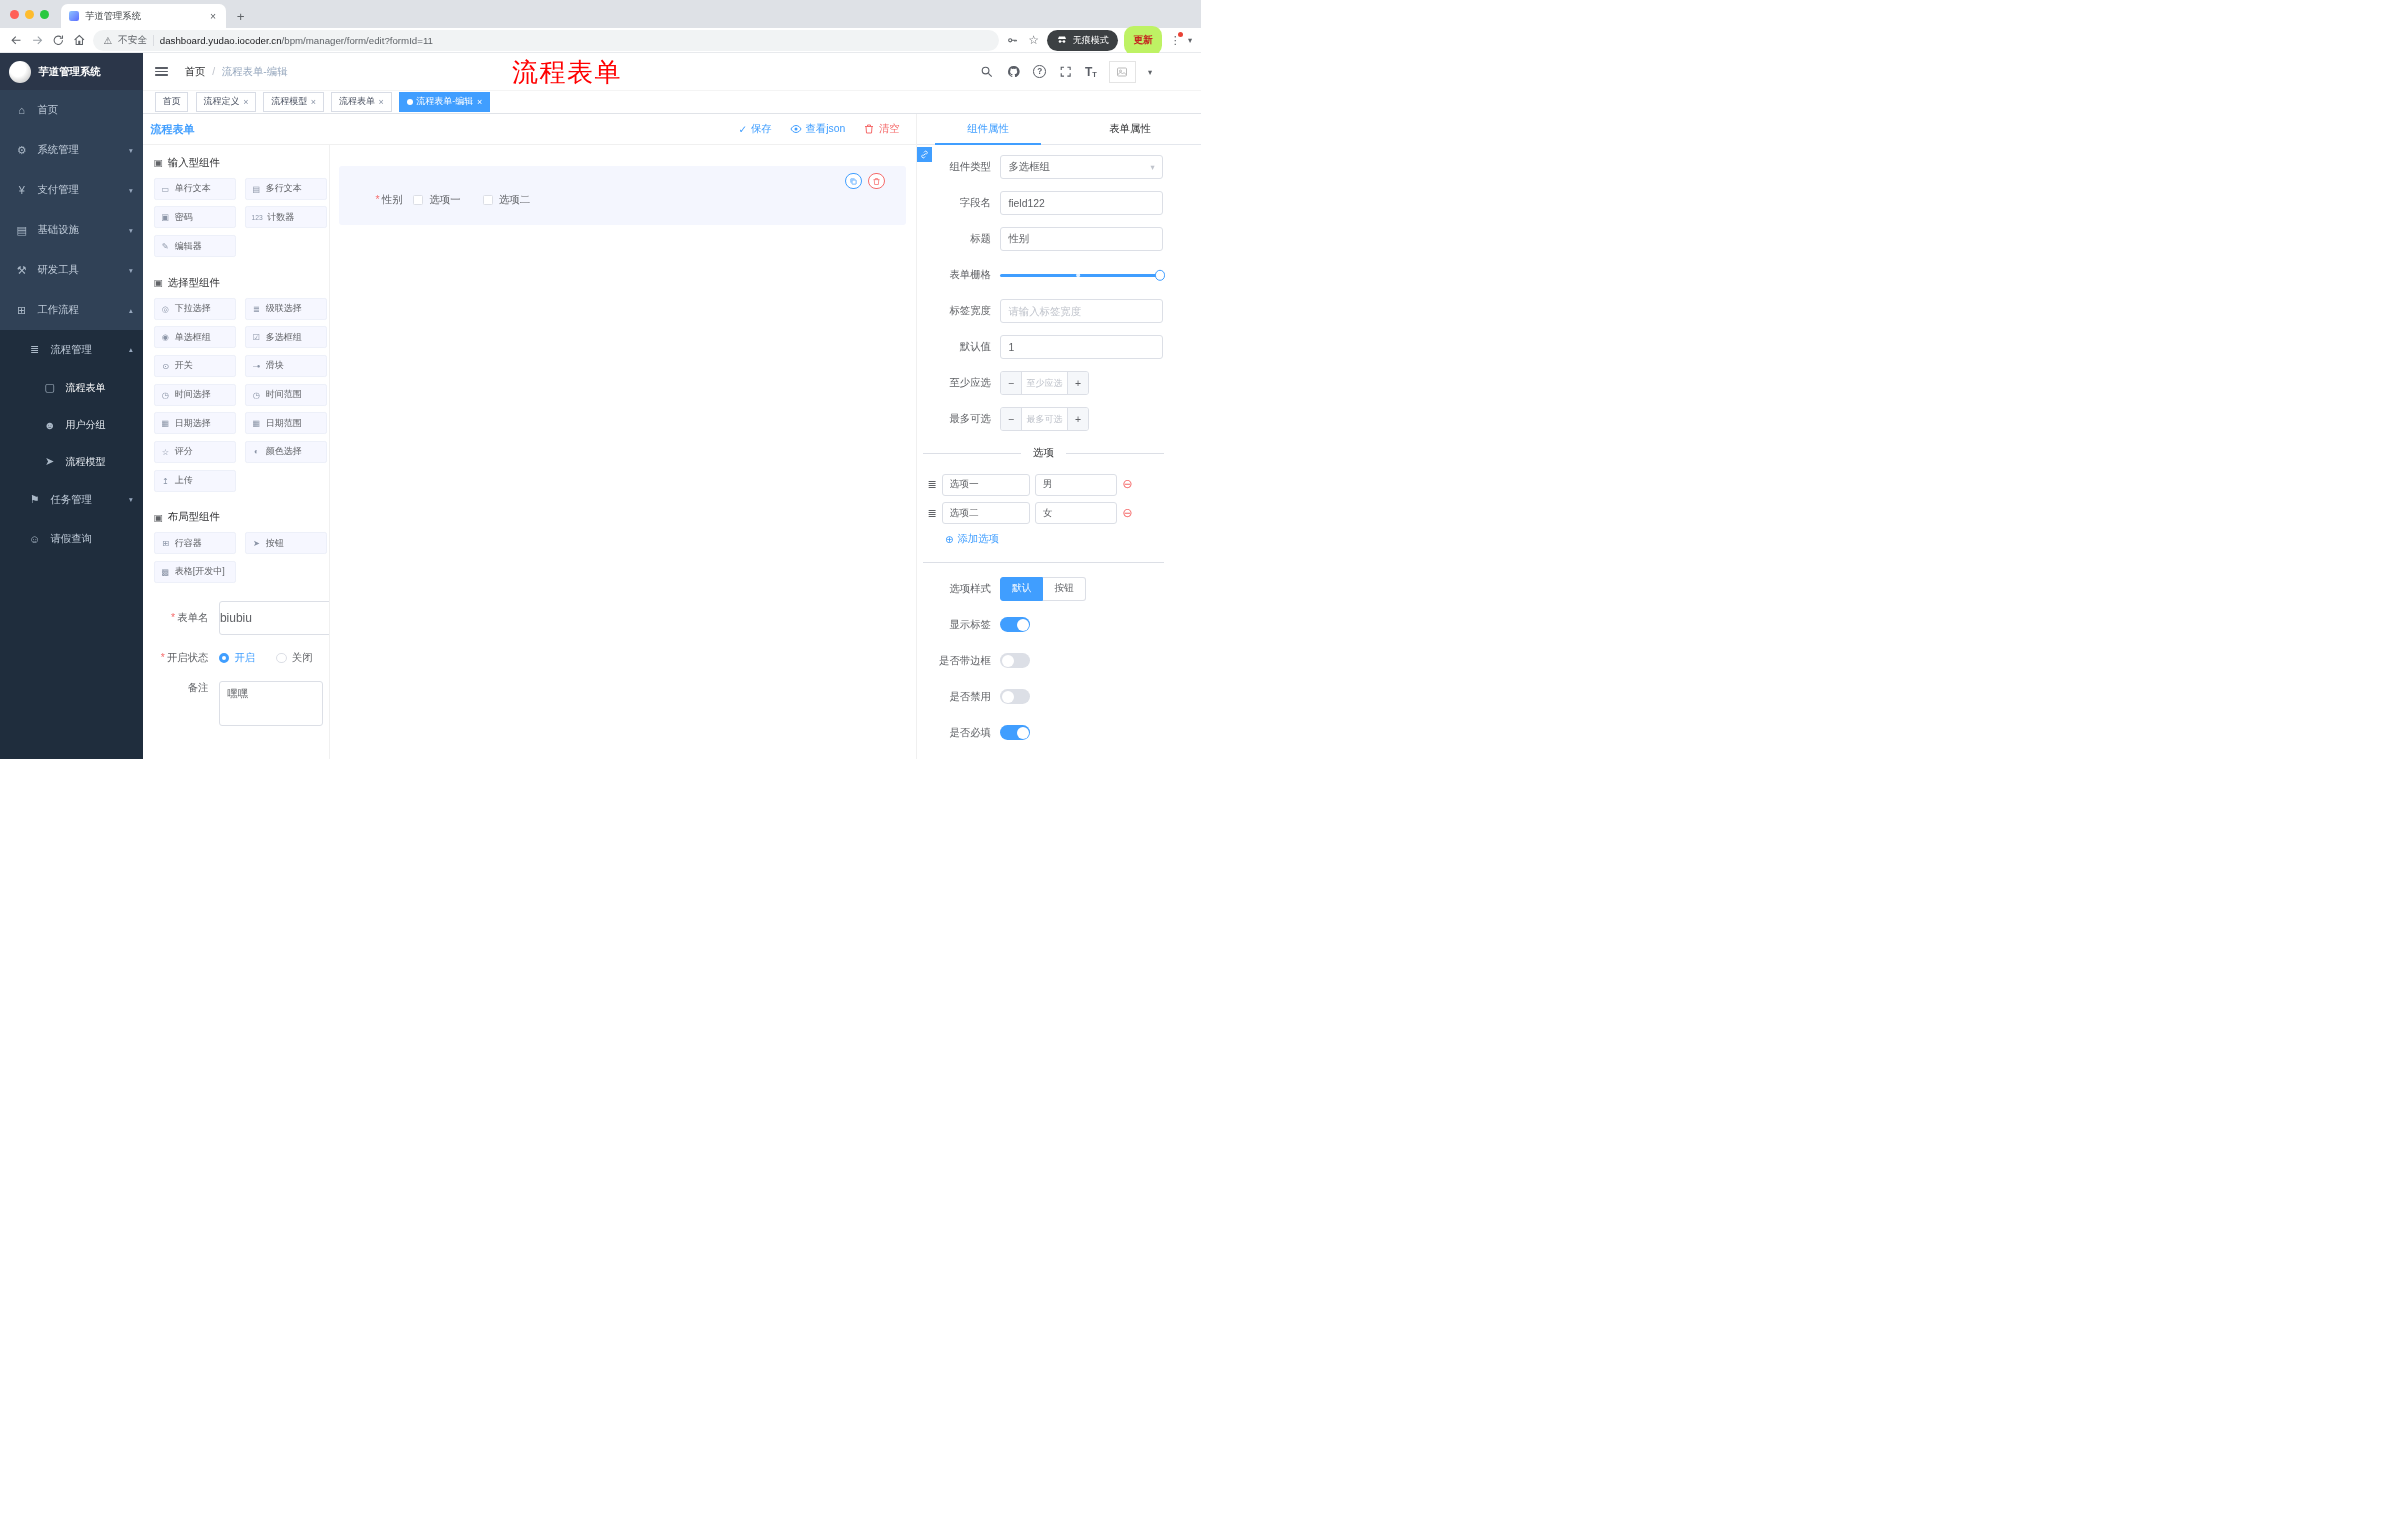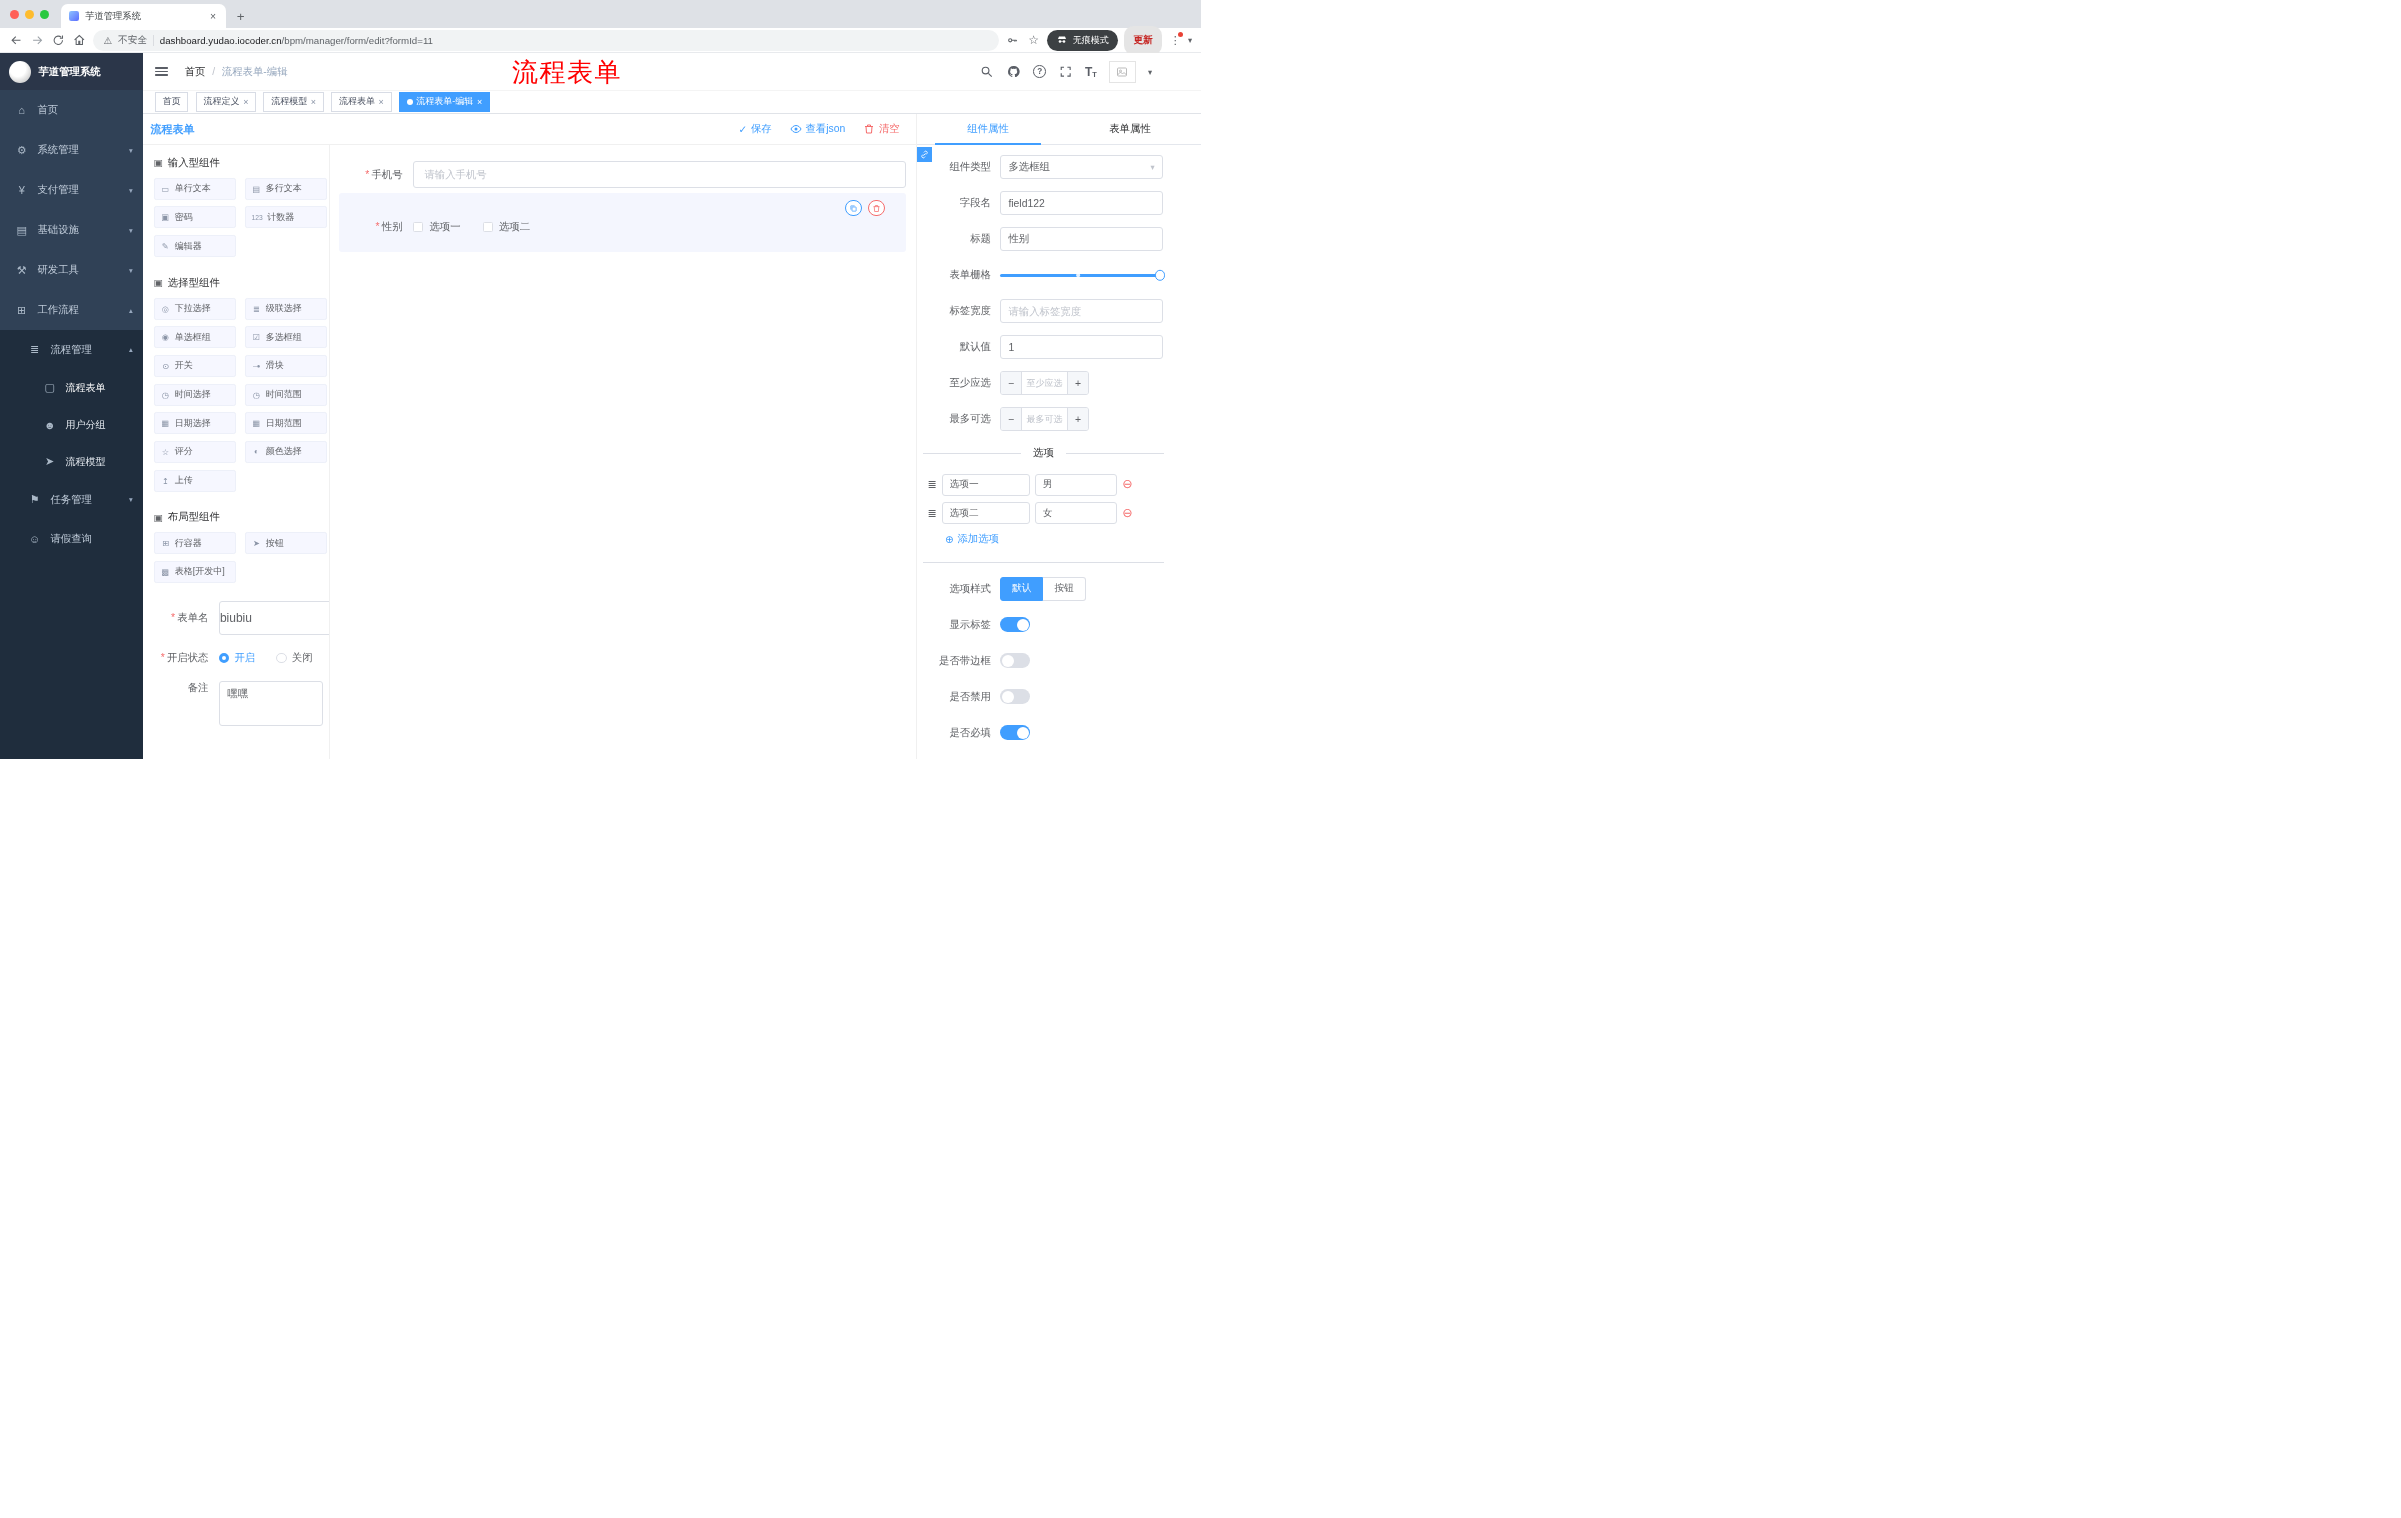--- a/index.html
+++ b/index.html
@@ -21,21 +21,21 @@
   .nico{width:15px;height:15px;color:#5f6368;display:flex;align-items:center;justify-content:center;flex:none}
   .nico svg{width:12.6px;height:12.6px}
   .urlpill{flex:1;height:21px;background:#f1f3f4;border-radius:10.4px;display:flex;align-items:center;gap:6px;padding:0 10.4px;font-size:9.7px;min-width:0}
   .warn{color:#5f6368;font-size:9.7px}
   .sec{color:#5f6368}
   .udiv{width:0.7px;height:11px;background:#dadce0}
   .uurl{color:#202124;white-space:nowrap;overflow:hidden}
   .uurl .path{color:#5f6368}
   .chip-incog{height:21px;border-radius:10.4px;background:#3c4043;color:#fff;display:flex;align-items:center;gap:4.5px;padding:0 9px;font-size:9px;flex:none}
   .chip-incog svg{width:12px;height:12px}
-  .chip-update{height:29px;border-radius:9.7px;background:#e5e5e5;color:#c5221f;font-weight:bold;display:flex;align-items:center;padding:0 9.7px;font-size:9.7px;flex:none}
+  .chip-update{height:29px;border-radius:9.7px;background:#bef264;color:#c5221f;font-weight:bold;display:flex;align-items:center;padding:0 9.7px;font-size:9.7px;flex:none}
   .kebab-wrap{position:relative;width:13.4px;text-align:center;color:#5f6368;font-size:11px}
   .kebab-wrap::after{content:"";position:absolute;top:-1.5px;right:-1.5px;width:5.2px;height:5.2px;border-radius:50%;background:#e94235}
   .mini-caret{color:#5f6368;font-size:8.2px}
 
   
   #app{position:absolute;top:53px;left:0;right:0;bottom:0;display:flex}
   #sidebar{width:143px;background:#1f2d3d;color:#bfcbd9;display:flex;flex-direction:column;font-size:10.4px;flex:none}
   .logo{height:37px;background:#2b3649;display:flex;align-items:center;gap:7.4px;padding:0 9px}
   .logo .av{width:22px;height:22px;border-radius:50%;background:radial-gradient(circle at 40% 35%,#fff 0 40%,#d8d8d8 70%);flex:none}
   .logo .an{color:#fff;font-weight:bold;font-size:10.4px;white-space:nowrap}
@@ -521,24 +521,20 @@
                   </div>
                 </div>
                 <div class="mrow top">
                   <span class="mlabel">备注</span>
                   <textarea class="mtext" style="">嘿嘿</textarea>
                 </div>
               </div>
             </div>
 
             <div id="canvas">
-              <div class="crow">
-                <span class="clabel"><span class="req">*</span><span>手机号</span></span>
-                <input class="cinput" placeholder="请输入手机号" style="">
-              </div>
 
               <div class="selected">
                 <div class="sel-acts">
                   <span class="act">
                     <svg viewBox="0 0 24 24" fill="none" stroke="currentColor" stroke-width="2">
                         <rect x="8" y="8" width="11" height="11" rx="1"></rect>
                         <path d="M5 15V5h10"></path>
                       </svg>
                   </span>
                   <span class="act del">

